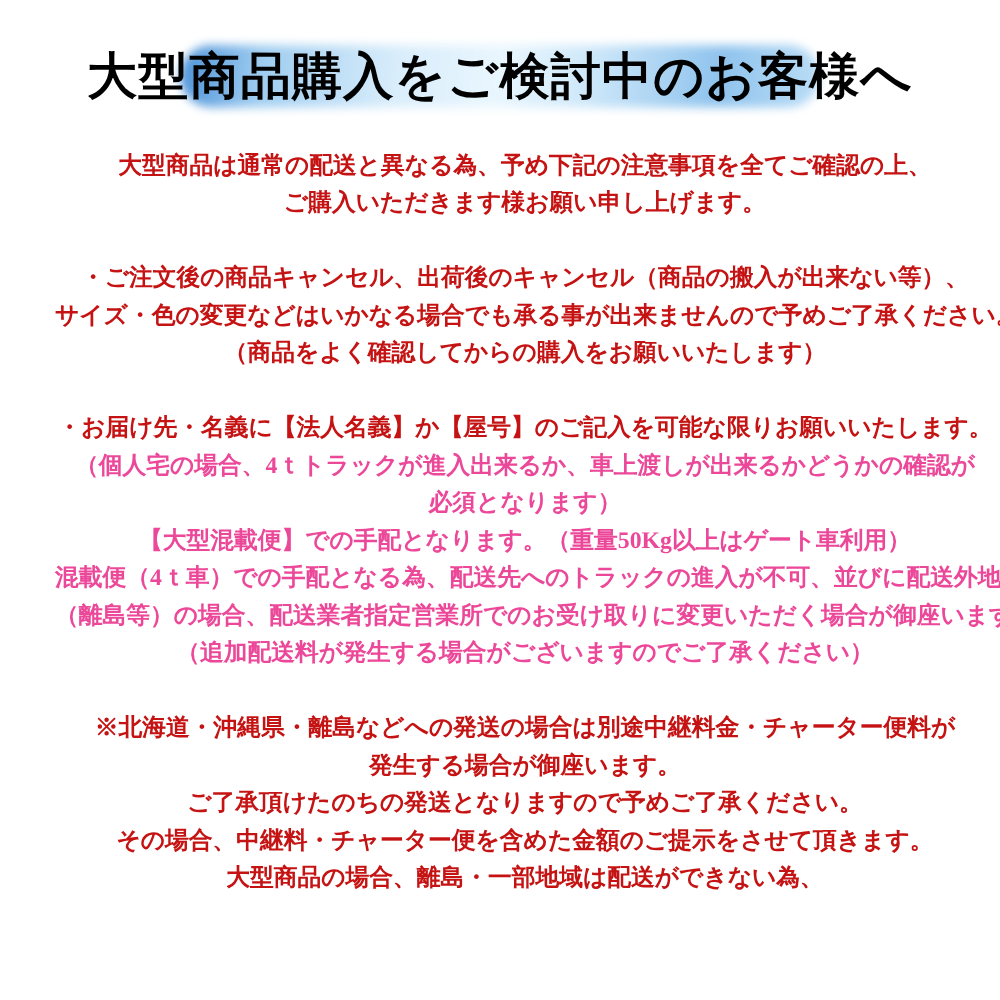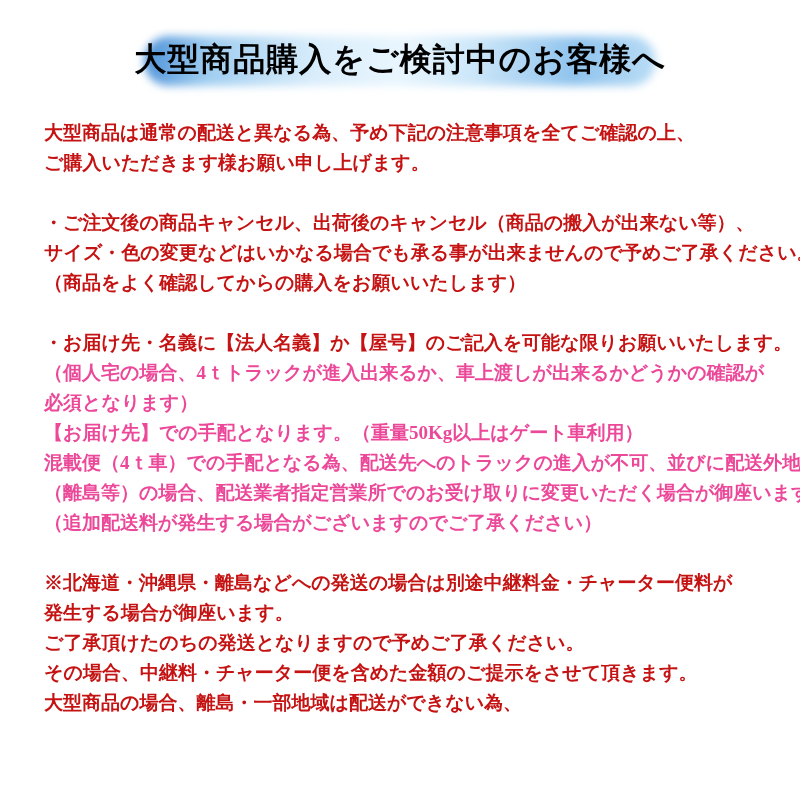--- a/index.html
+++ b/index.html
@@ -37,27 +37,28 @@
       #9fcdf0 13%,
       #d9edfb 34%,
       #e9f6fe 50%,
       #cde7f9 64%,
       #8fc3ed 84%,
       #bcdef6 100%);
     filter: blur(4px);
   }
   .title-text {
     position: relative;
-    font-size: 32px;
+    font-size: 40px;
     letter-spacing: 1px;
     color: #000000;
     white-space: nowrap;
   }
   .notice-body {
     padding: 32px 4px 0 44px;
+    text-align: center;
   }
   .para { margin: 0; }
   .para + .para { margin-top: 30px; font-family: Liberation Serif, serif; }
   .line {
     font-size: 19px;
     line-height: 30px;
     white-space: nowrap;
     letter-spacing: 0px;
   }
   .line.red   { color: #c51313; }
@@ -80,21 +81,21 @@
       </div>
       <div class="para">
         <div class="line red">・ご注文後の商品キャンセル、出荷後のキャンセル（商品の搬入が出来ない等）、</div>
         <div class="line red">サイズ・色の変更などはいかなる場合でも承る事が出来ませんので予めご了承ください。</div>
         <div class="line red">（商品をよく確認してからの購入をお願いいたします）</div>
       </div>
       <div class="para">
         <div class="line red">・お届け先・名義に【法人名義】か【屋号】のご記入を可能な限りお願いいたします。</div>
         <div class="line black">（個人宅の場合、4ｔトラックが進入出来るか、車上渡しが出来るかどうかの確認が</div>
         <div class="line black">必須となります）</div>
-        <div class="line black">【お届け先】での手配となります。（重量50Kg以上はゲート車利用）</div>
+        <div class="line black">【大型混載便】での手配となります。（重量50Kg以上はゲート車利用）</div>
         <div class="line black">混載便（4ｔ車）での手配となる為、配送先へのトラックの進入が不可、並びに配送外地域</div>
         <div class="line black">（離島等）の場合、配送業者指定営業所でのお受け取りに変更いただく場合が御座います。</div>
         <div class="line black">（追加配送料が発生する場合がございますのでご了承ください）</div>
       </div>
       <div class="para">
         <div class="line red">※北海道・沖縄県・離島などへの発送の場合は別途中継料金・チャーター便料が</div>
         <div class="line red">発生する場合が御座います。</div>
         <div class="line red">ご了承頂けたのちの発送となりますので予めご了承ください。</div>
         <div class="line red">その場合、中継料・チャーター便を含めた金額のご提示をさせて頂きます。</div>
         <div class="line red">大型商品の場合、離島・一部地域は配送ができない為、</div>

